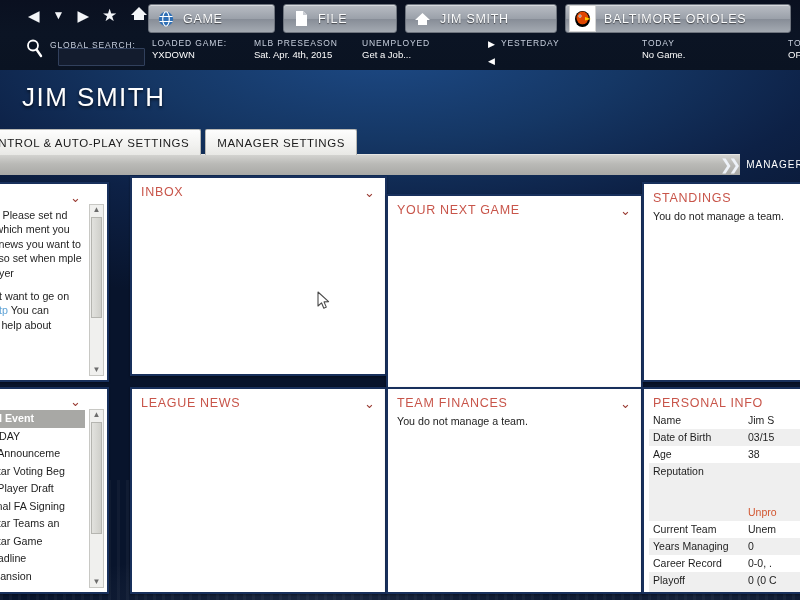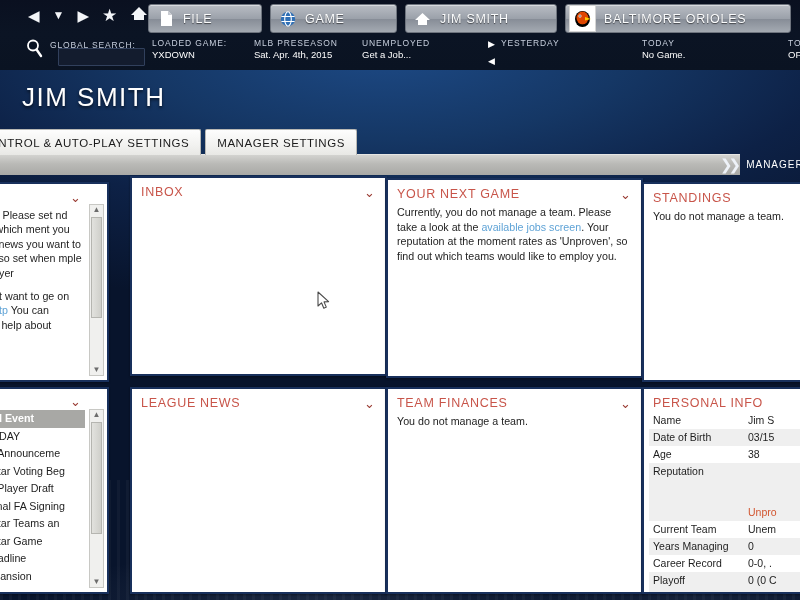--- a/index.html
+++ b/index.html
@@ -135,39 +135,39 @@
     <span class="ico" style="font-size:17px">★</span>
     <span class="ico">
       <svg width="18" height="15" viewBox="0 0 18 15">
           <path d="M9 1 L17 9 L14 9 L14 14 L4 14 L4 9 L1 9 Z" fill="#f3f5f8"></path>
         </svg>
     </span>
   </div>
 
   <div class="btnrow">
 
-    <div class="tbtn" style="width:92px">
-      <span class="gl">
-        <svg width="12" height="15" viewBox="0 0 12 15">
-            <path d="M1 0 h7 l4 4 v11 h-11 z" fill="#ffffff"></path>
-            <path d="M8 0 l4 4 h-4 z" fill="#c9ccd2"></path>
-          </svg>
-      </span>
-      <span class="lbl">FILE</span>
-    </div>
-
     <div class="tbtn" style="width:105px">
       <span class="gl">
         <svg width="16" height="16" viewBox="0 0 16 16">
             <circle cx="8" cy="8" r="7.2" fill="#2f6fb5"></circle>
             <path d="M1.4 5.5 h13.2 M1.4 10.5 h13.2" stroke="#ffffff" stroke-width="1.1" fill="none"></path>
             <ellipse cx="8" cy="8" rx="3.3" ry="7.2" stroke="#ffffff" stroke-width="1.1" fill="none"></ellipse>
           </svg>
       </span>
       <span class="lbl">GAME</span>
+    </div>
+
+    <div class="tbtn" style="width:92px">
+      <span class="gl">
+        <svg width="12" height="15" viewBox="0 0 12 15">
+            <path d="M1 0 h7 l4 4 v11 h-11 z" fill="#ffffff"></path>
+            <path d="M8 0 l4 4 h-4 z" fill="#c9ccd2"></path>
+          </svg>
+      </span>
+      <span class="lbl">FILE</span>
     </div>
 
     <div class="tbtn" style="width:130px">
       <span class="gl">
         <svg width="17" height="14" viewBox="0 0 17 14">
             <path d="M8.5 1 L16 8 L13 8 L13 13 L4 13 L4 8 L1 8 Z" fill="#ffffff"></path>
           </svg>
       </span>
       <span class="lbl">JIM SMITH</span>
     </div>
@@ -280,27 +280,24 @@
 </div>
 
 <div class="panel" style="left:130px;top:176px;width:253px;height:196px">
   <div class="phead">
     <span class="ptitle">INBOX</span>
     <span class="chev-d">⌄</span>
   </div>
   <div class="pbody"></div>
 </div>
 
-<div class="panel" style="left:386px;top:178px;width:253px;height:196px">
+<div class="panel" style="left:386px;top:194px;width:253px;height:196px">
   <div class="phead">
     <span class="ptitle">YOUR NEXT GAME</span>
     <span class="chev-d">⌄</span>
-  </div>
-  <div class="pbody" style="padding-right:13px">
-    <span>Currently, you do not manage a team. Please take a look at the </span><span class="lnk">available jobs screen</span><span>. Your reputation at the moment rates as 'Unproven', so find out which teams would like to employ you.</span>
   </div>
 </div>
 
 <div class="panel" style="left:642px;top:182px;width:210px;height:196px">
   <div class="phead">
     <span class="ptitle">STANDINGS</span>
   </div>
   <div class="pbody">You do not manage a team.</div>
 </div>
 

